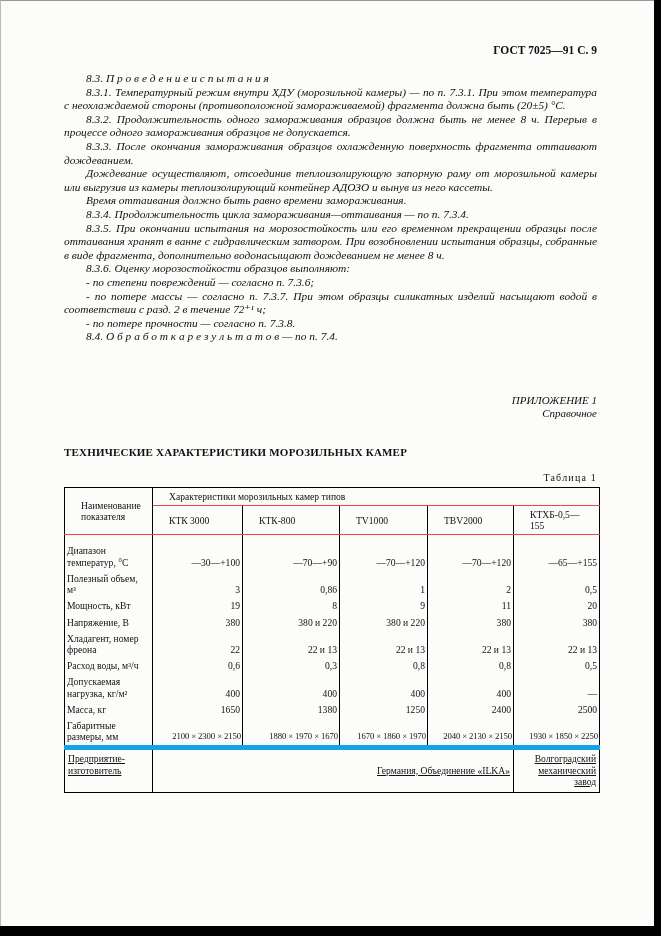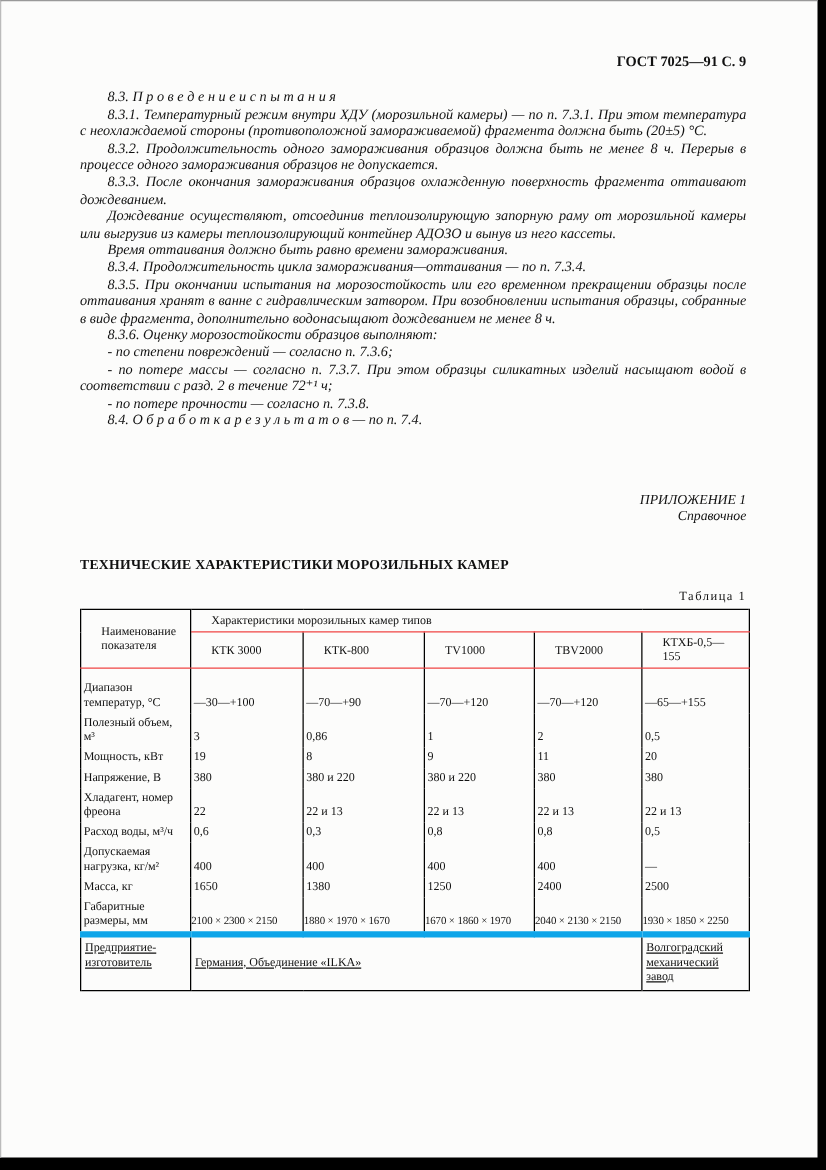--- a/index.html
+++ b/index.html
@@ -68,21 +68,21 @@
     border-left: 1px solid #000;
     border-right: 1px solid #000;
   }
   .tbl thead th {
     border-bottom: 1px solid #ef4444;
     text-align: left;
     vertical-align: middle;
     padding: 3px 16px;
   }
   .tbl tbody td {
-    text-align: left;
+    text-align: right;
     vertical-align: bottom;
     padding: 2px 2px 3px 2px;
   }
   .tbl tbody td.name {
     text-align: left;
     padding-right: 4px;
   }
   .tbl tbody tr.first td { padding-top: 10px; }
   .tbl tbody td.dims {
     white-space: nowrap;

